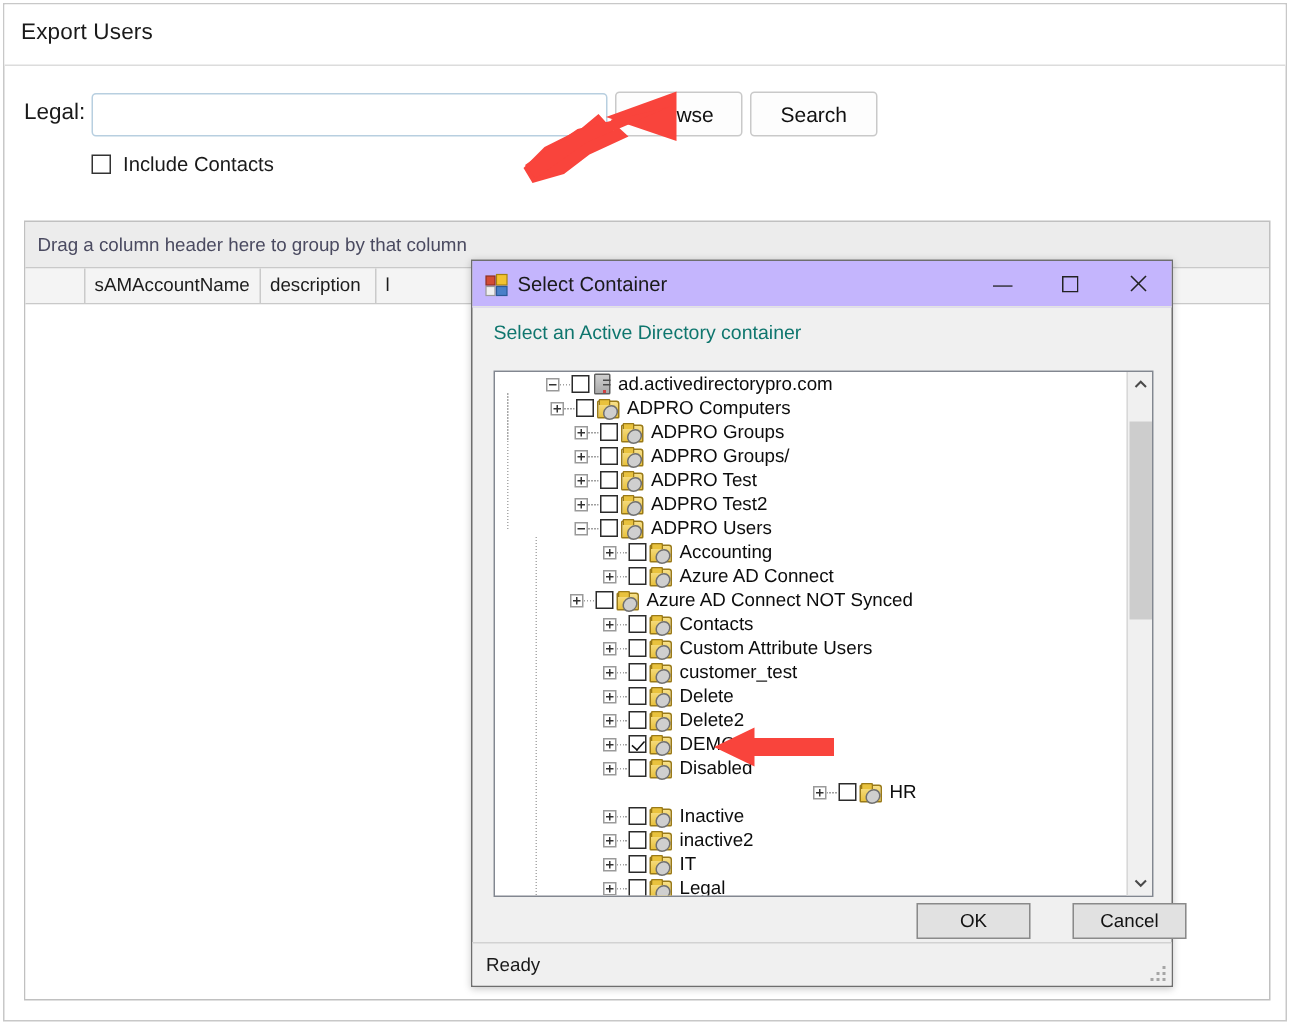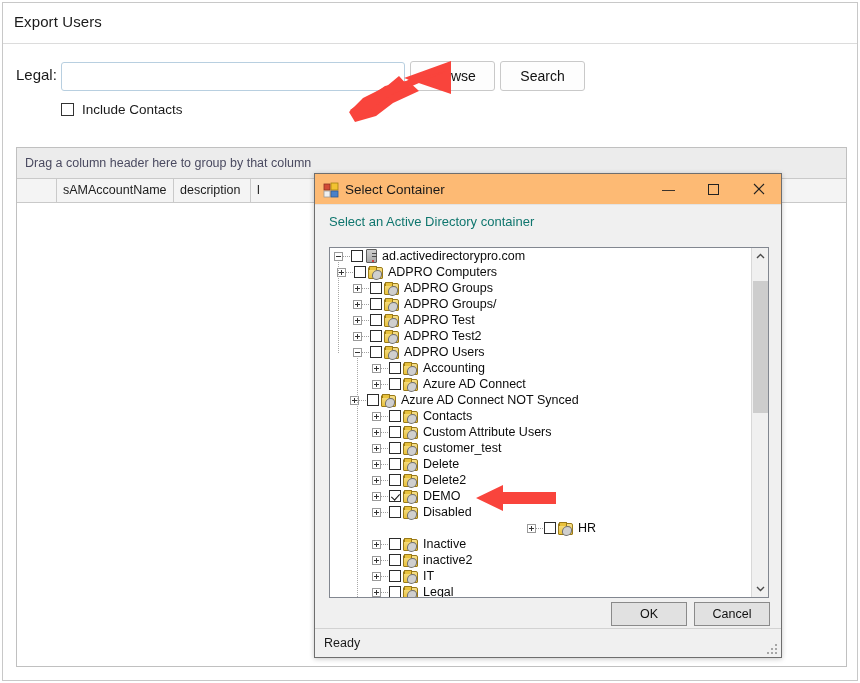--- a/index.html
+++ b/index.html
@@ -138,21 +138,21 @@
     left: 311px; top: 170px;
     width: 468px; height: 485px;
     background: #f0f0f0;
     border: 1px solid #6e6e6e;
     box-shadow: 0 1px 5px rgba(0,0,0,0.22);
   }
   #dialog-titlebar {
     position: absolute;
     left: 0; top: 0;
     width: 100%; height: 31px;
-    background: #fdba74;
+    background: #c4b5fd;
     border-bottom: 1px solid #e3e3e3;
   }
   #dialog-app-icon {
     position: absolute;
     left: 8px; top: 8px;
     width: 16px; height: 16px;
   }
   #dialog-title {
     position: absolute;
     left: 30px; top: 8px;
@@ -190,20 +190,21 @@
     position: absolute;
     left: 0; top: 0; right: 17px; bottom: 0;
     overflow: hidden;
   }
   .tree-row {
     position: relative;
     height: 16px;
     display: flex;
     align-items: center;
     white-space: nowrap;
+    margin-left: 30px;
   }
   .tree-expander {
     width: 9px; height: 9px;
     border: 1px solid #9a9a9a;
     background: #ffffff;
     position: relative;
     flex: 0 0 auto;
   }
   .tree-expander::before {
     content: "";
@@ -342,21 +343,21 @@
     width: 76px; height: 24px;
     background: #e1e1e1;
     border: 1px solid #8a8a8a;
     font-size: 12.5px;
     color: #111111;
     cursor: default;
     font-family: "Liberation Sans", sans-serif;
   }
   #dlg-cancel {
     position: absolute;
-    left: 379px; top: 428px;
+    left: 400px; top: 428px;
     width: 76px; height: 24px;
     background: #e1e1e1;
     border: 1px solid #8a8a8a;
     font-size: 12.5px;
     color: #111111;
     cursor: default;
     font-family: "Liberation Sans", sans-serif;
   }
 
   

